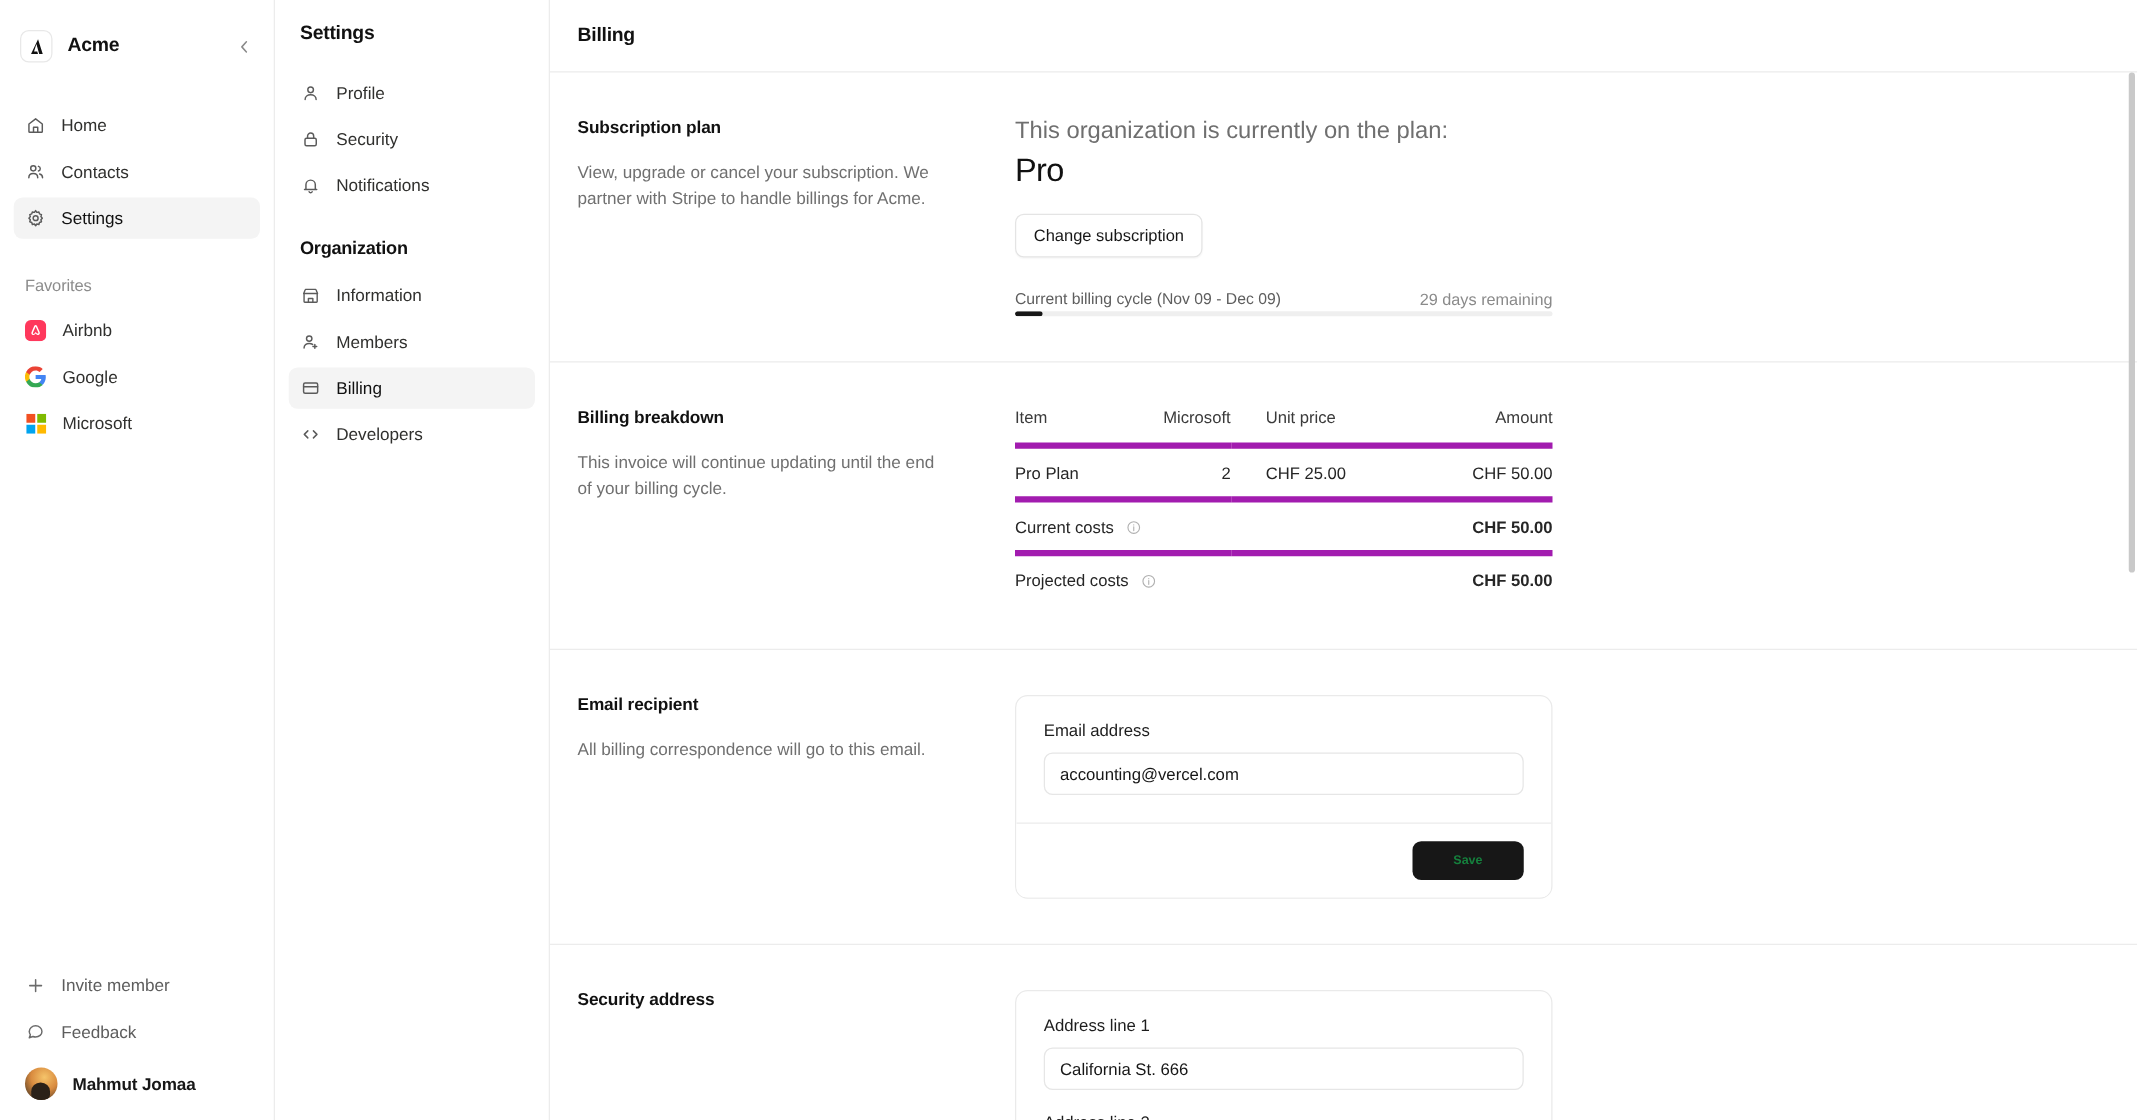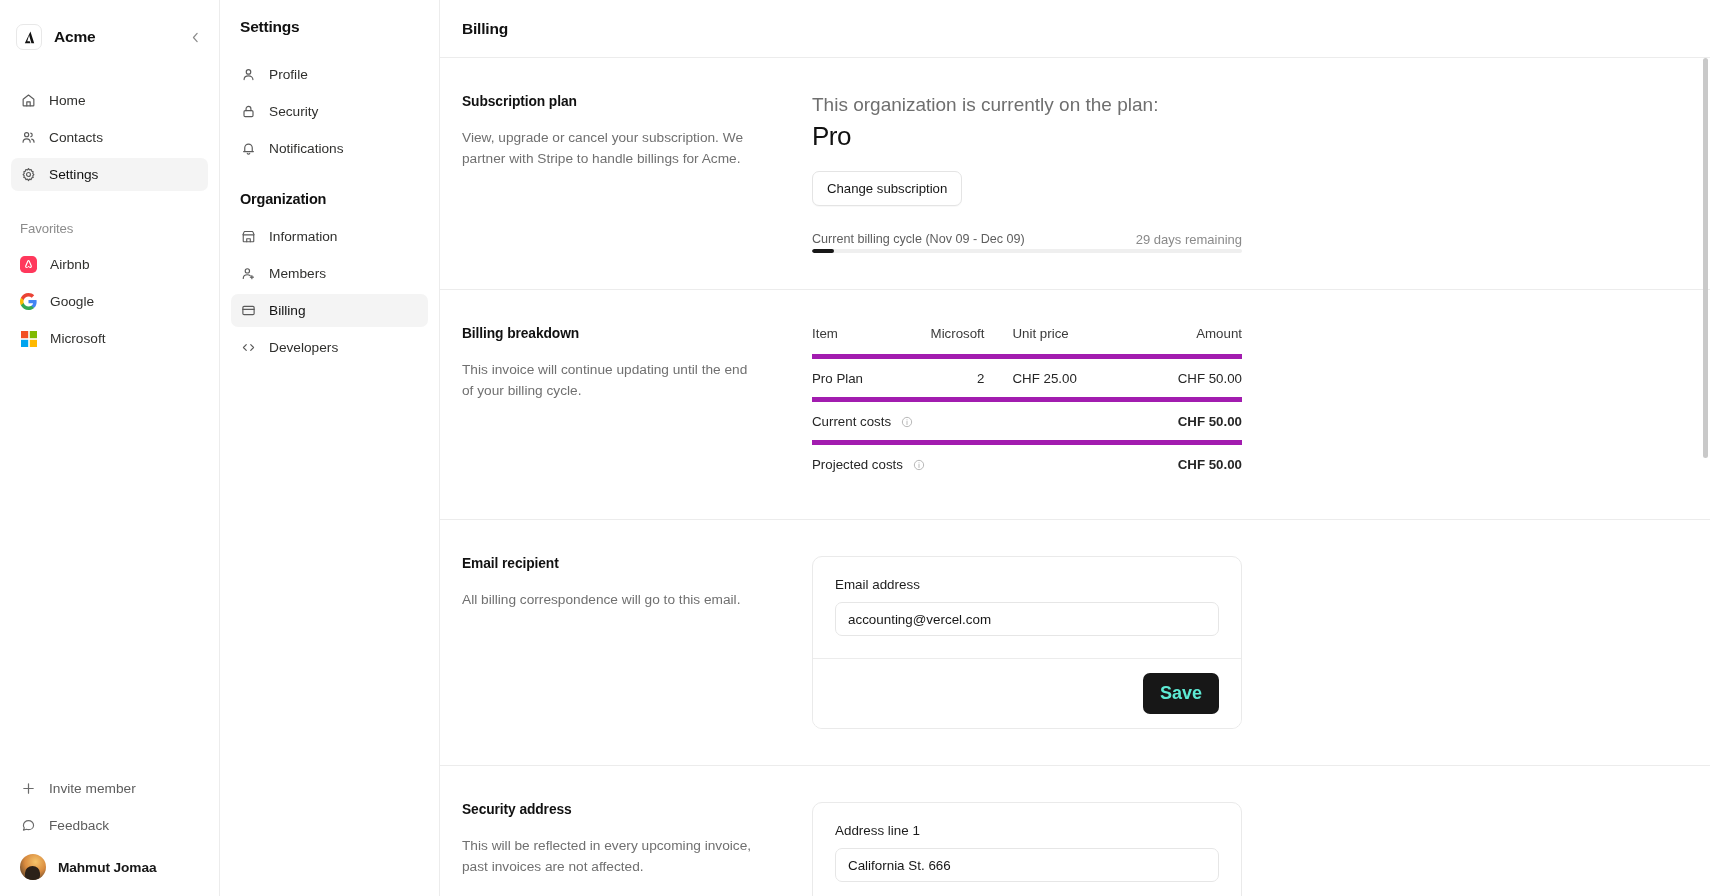--- a/index.html
+++ b/index.html
@@ -168,22 +168,22 @@
   .field-input {
     width:100%; height:34px; border:1px solid #e6e6e6; border-radius:7px;
     padding: 0 12px; font-size:13.4px; color:#171717;
     font-family:"Liberation Sans", sans-serif; background:#fff; outline:none;
   }
   .card-footer {
     border-top:1px solid #ececec; background:#fff;
     padding: 14px 22px; display:flex; justify-content:flex-end;
   }
   .btn-dark {
-    background:#171717; color:#5eead4; font-size:18px; font-weight:700;
-    border:none; border-radius:7px; padding:10px 17px; cursor:pointer;
+    background:#171717; color:#15803d; font-size:10px; font-weight:700;
+    border:none; border-radius:7px; padding:10px 33px; cursor:pointer;
     font-family:"Liberation Sans", sans-serif;
   }
   .field-group { margin-bottom: 18px; }
   .field-group:last-child { margin-bottom:0; }
 
   
   .vscroll {
     position:absolute; right:2px; top:58px; width:5px; height: 400px;
     background:#c9c9c9; border-radius:3px;
   }
@@ -466,21 +466,20 @@
             <div class="card-footer">
               <button class="btn-dark">Save</button>
             </div>
           </div>
         </div>
       </section>
 
       <section class="row-section">
         <div class="sec-left">
           <div class="sec-title">Security address</div>
-          <div class="sec-desc">This will be reflected in every upcoming invoice, past invoices are not affected.</div>
         </div>
         <div class="sec-right">
           <div class="card">
             <div class="card-body">
               <div class="field-group">
                 <div class="field-label">Address line 1</div>
                 <input class="field-input" type="text" value="California St. 666" style="">
               </div>
               <div class="field-group">
                 <div class="field-label">Address line 2</div>

